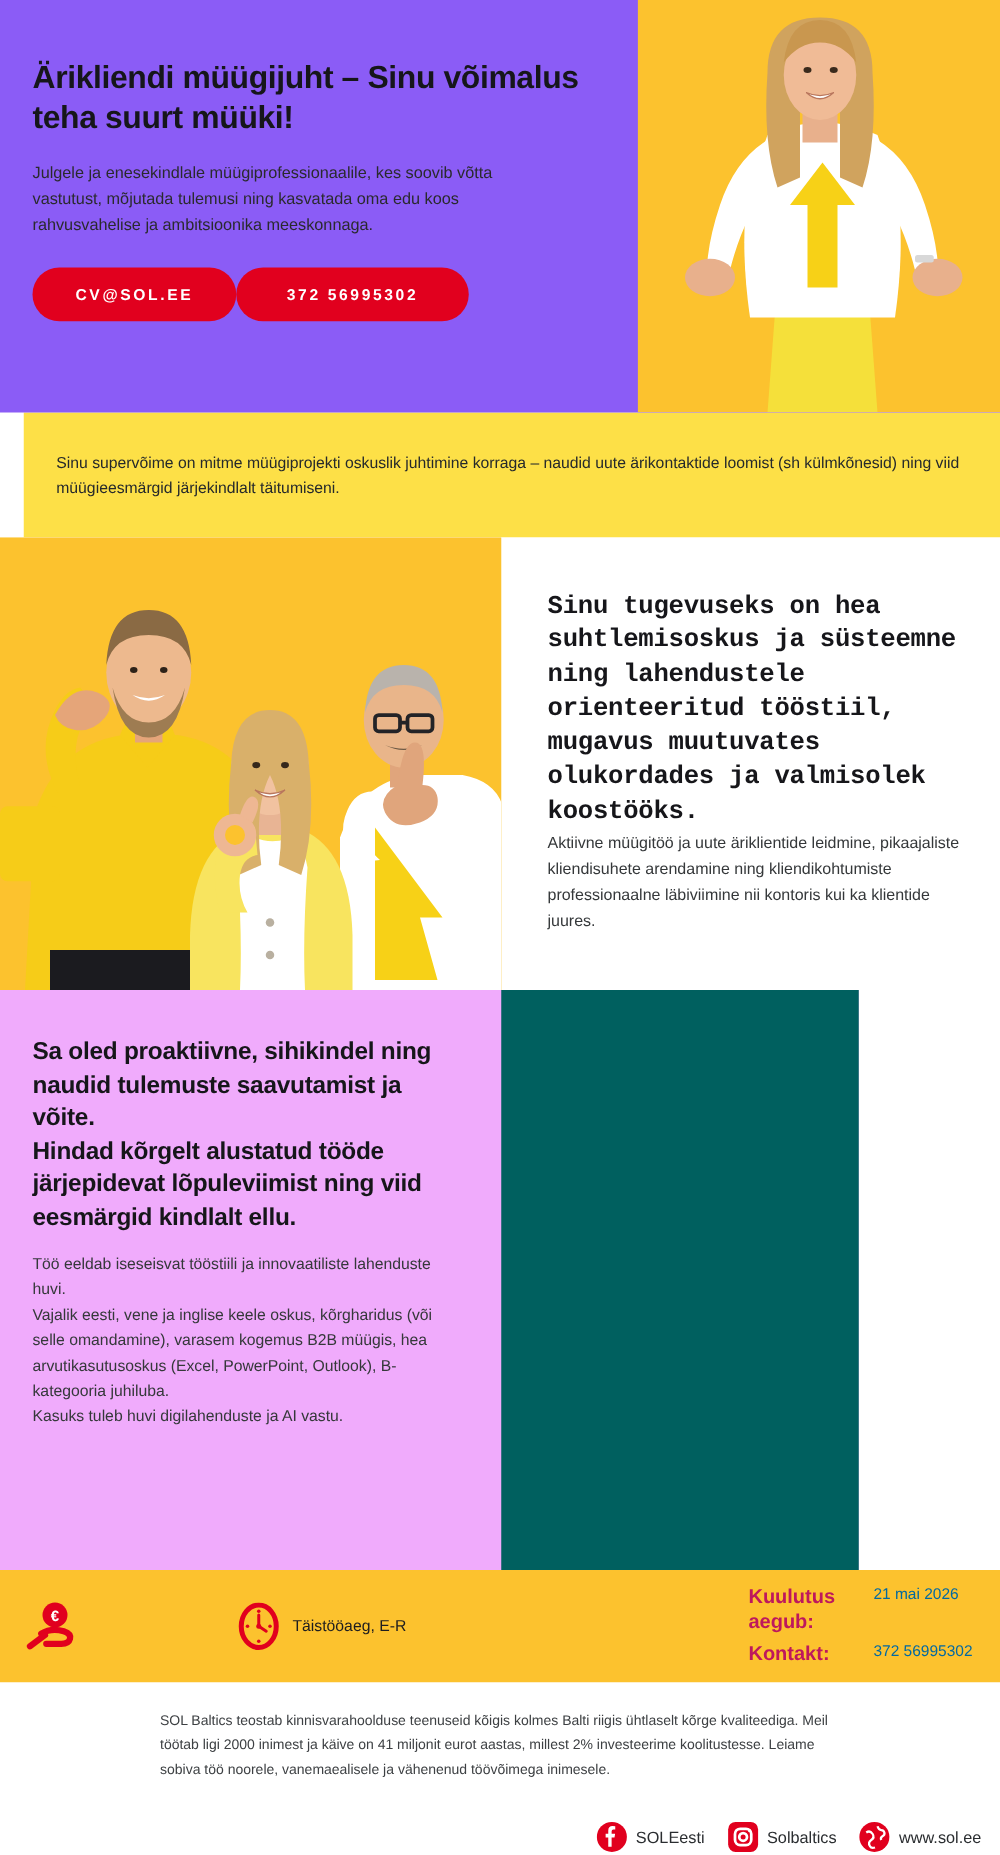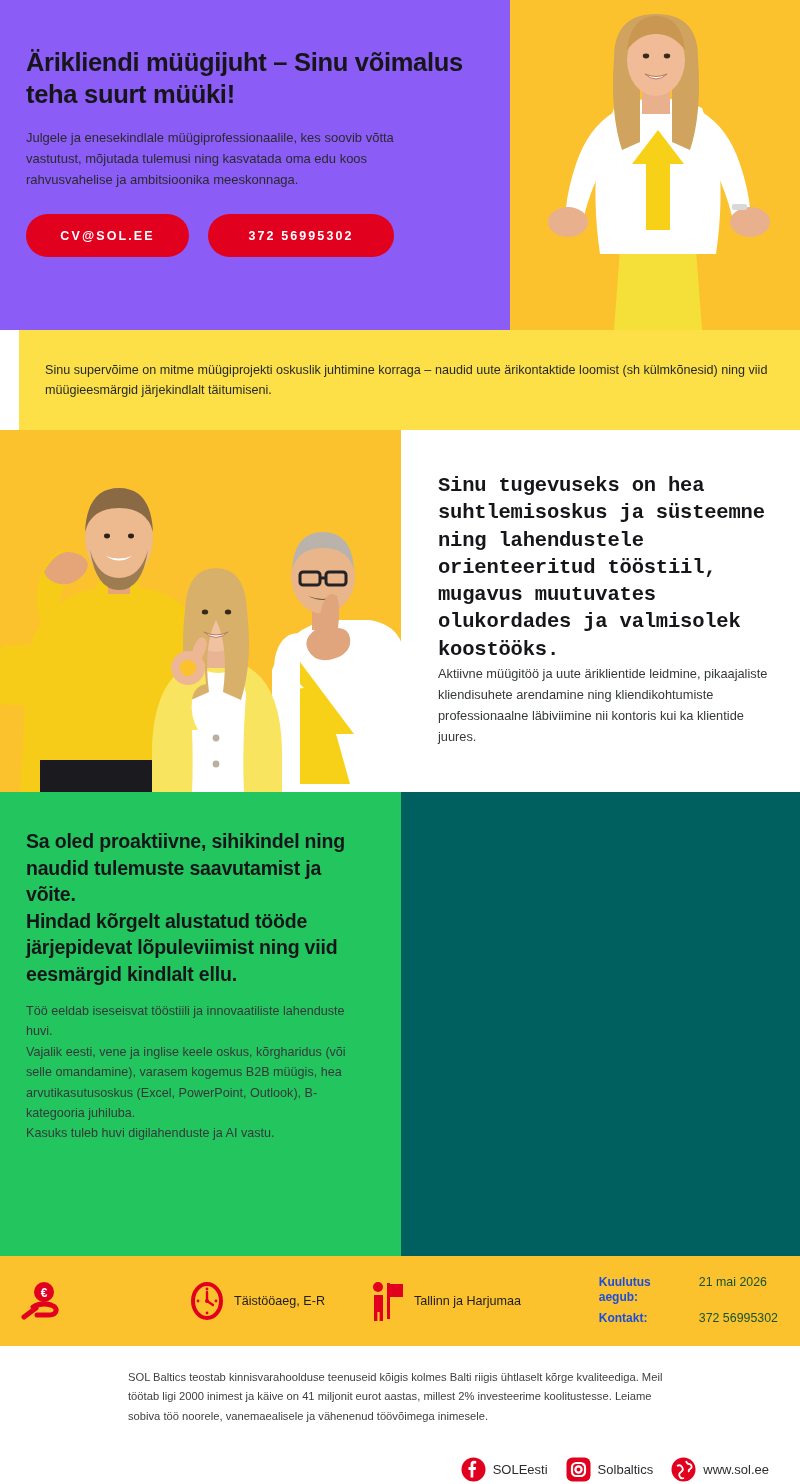--- a/index.html
+++ b/index.html
@@ -33,21 +33,21 @@
     color:#16161a;
     letter-spacing:-0.3px;
   }
   .hero-body {
     margin-top:17px;
     font-size:13px;
     line-height:1.62;
     color:#2a2a2d;
     max-width:420px;
   }
-  .btn-row { margin-top:24px; display:flex; gap:19px; }
+  .btn-row { margin-top:24px; display:flex; }
   .pill {
     background:#e1001e;
     color:#ffffff;
     border:none;
     border-radius:26px;
     height:43px;
     display:flex;
     align-items:center;
     justify-content:center;
     font-size:12.5px;
@@ -111,23 +111,23 @@
   }
   .sec2-body {
     font-size:12.8px;
     line-height:1.66;
     color:#35383a;
   }
 
   
   .sec3 {
     display:flex;
-    width:800px;
+    width:687px;
     height:464px;
-    background:#22c55e;
+    background:#f0abfc;
   }
   .sec3-text {
     width:401px;
     padding:36px 38px 0 26px;
     flex:none;
   }
   .sec3-heading {
     font-size:19.5px;
     font-weight:bold;
     line-height:1.36;
@@ -169,29 +169,29 @@
   .info-meta {
     margin-left:auto;
     margin-right:22px;
     display:grid;
     grid-template-columns:auto auto;
     column-gap:22px;
     row-gap:6px;
     align-items:start;
   }
   .meta-key {
-    font-size:12px;
+    font-size:16px;
     font-weight:bold;
-    color:#1d4ed8;
+    color:#be185d;
     line-height:1.25;
     max-width:78px;
   }
   .meta-val {
     font-size:12.4px;
-    color:#14532d;
+    color:#0369a1;
     line-height:1.25;
     white-space:nowrap;
   }
 
   
   .footer {
     width:800px;
     height:152px;
     background:#ffffff;
     position:relative;
@@ -199,21 +199,21 @@
   }
   .footer-text {
     margin-left:128px;
     width:540px;
     font-size:11.2px;
     line-height:1.72;
     color:#3d4043;
   }
   .socials {
     position:absolute;
-    right:22px; bottom:16px;
+    right:6px; bottom:16px;
     display:flex;
     align-items:center;
     gap:9px;
   }
   .social {
     display:flex;
     align-items:center;
     gap:7px;
     cursor:pointer;
   }
@@ -367,33 +367,20 @@
         <line x1="17" y1="19" x2="23" y2="23" stroke="#e1001e" stroke-width="2.4" stroke-linecap="round"></line>
         <circle cx="17" cy="7" r="1.4" fill="#e1001e"></circle>
         <circle cx="26" cy="19" r="1.4" fill="#e1001e"></circle>
         <circle cx="17" cy="31" r="1.4" fill="#e1001e"></circle>
         <circle cx="8" cy="19" r="1.4" fill="#e1001e"></circle>
       </svg>
     </span>
     <span class="info-label">Täistööaeg, E-R</span>
   </div>
 
-  <div class="info-item place">
-    <span>
-      <svg width="34" height="40" viewBox="0 0 34 40" aria-hidden="true">
-        <circle cx="8" cy="6" r="5" fill="#e1001e"></circle>
-        <rect x="4" y="14" width="9" height="17" fill="#e1001e"></rect>
-        <rect x="4" y="31" width="3.4" height="9" fill="#e1001e"></rect>
-        <rect x="9.6" y="31" width="3.4" height="9" fill="#e1001e"></rect>
-        <rect x="17" y="2" width="3" height="36" fill="#e1001e"></rect>
-        <path d="M20 3 l13 0 l0 13 l-13 0 Z" fill="#e1001e"></path>
-      </svg>
-    </span>
-    <span class="info-label">Tallinn ja Harjumaa</span>
-  </div>
 
   <div class="info-meta">
     <span class="meta-key">Kuulutus aegub:</span>
     <span class="meta-val">21 mai 2026</span>
     <span class="meta-key">Kontakt:</span>
     <span class="meta-val">372 56995302</span>
   </div>
 </section>
 
 <footer class="footer">

